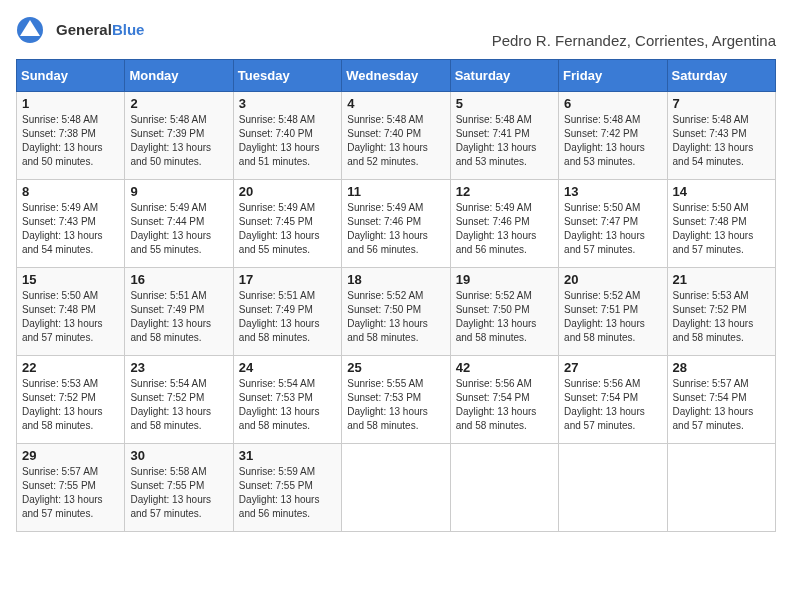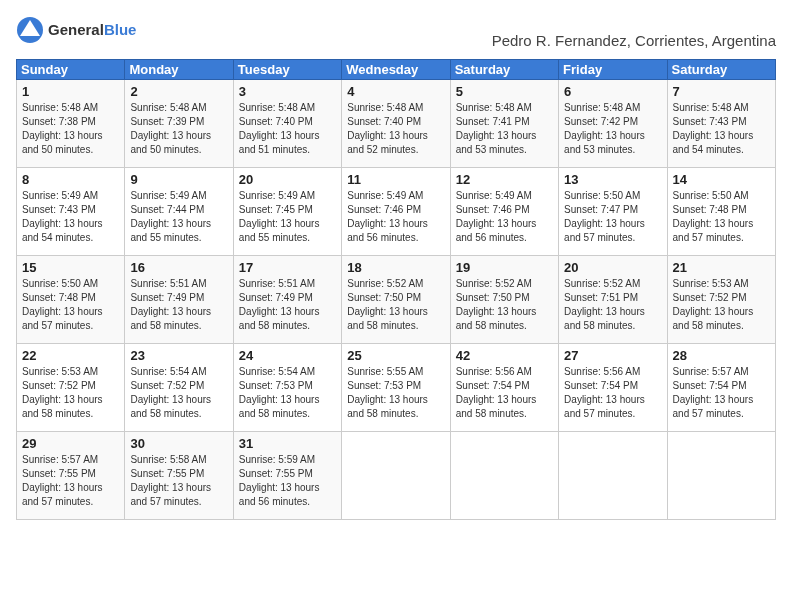--- a/index.html
+++ b/index.html
@@ -12,21 +12,21 @@
     }
     .header-area {
       display: flex;
       justify-content: space-between;
       align-items: flex-start;
       margin-bottom: 10px;
     }
     .logo {
       display: flex;
       align-items: center;
-      gap: 4px;
+      gap: 12px;
     }
     .logo-text-general {
       font-size: 15px;
       font-weight: bold;
       color: #333;
     }
     .logo-text-blue {
       font-size: 15px;
       font-weight: bold;
       color: #3a7bd5;
@@ -51,21 +51,21 @@
     table {
       width: 100%;
       border-collapse: collapse;
       table-layout: fixed;
     }
     thead tr {
       background: #3a7bd5;
       color: #fff;
     }
     thead th {
-      padding: 2px 4px;
+      padding: 8px 4px;
       text-align: left;
       font-size: 13px;
       font-weight: bold;
       border: 1px solid #2a5faa;
     }
     tbody tr {
       vertical-align: top;
     }
     tbody td {
       border: 1px solid #ccc;

